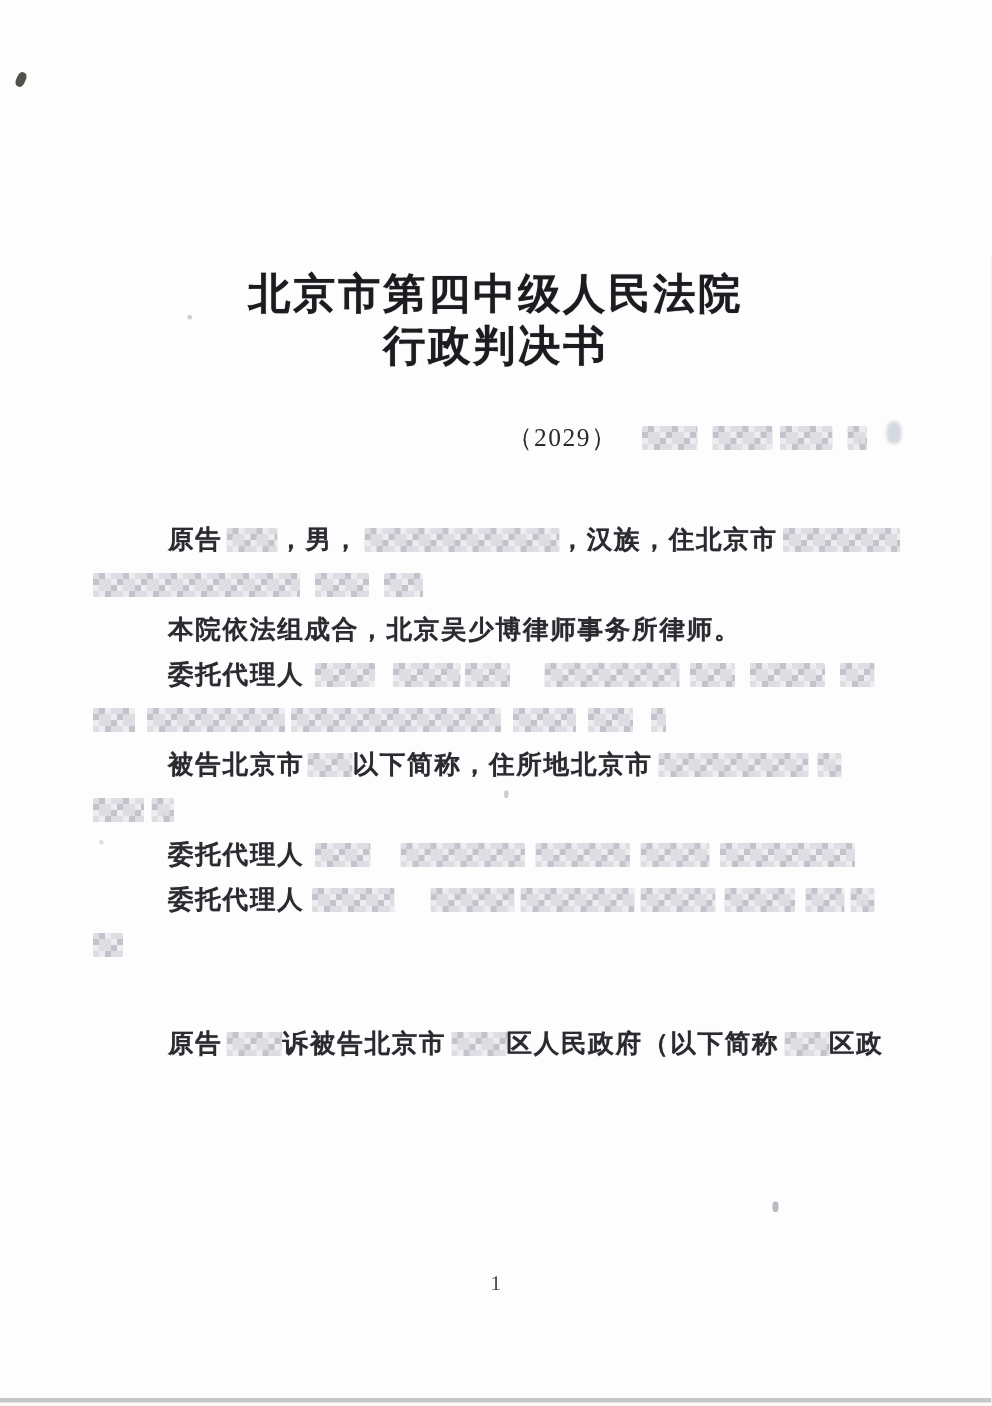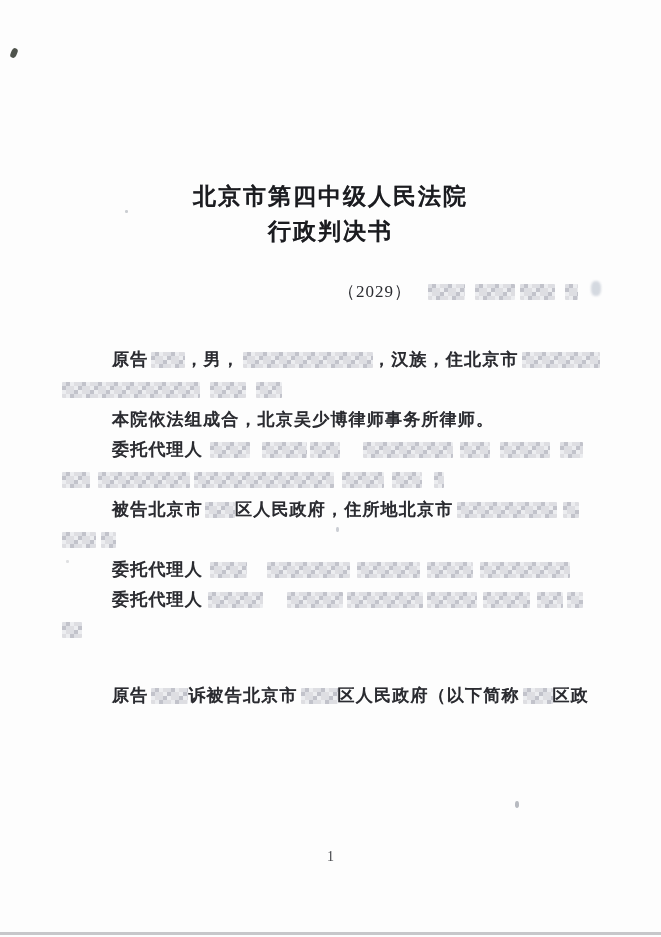--- a/index.html
+++ b/index.html
@@ -8,21 +8,21 @@
     width:661px;height:937px;
     background:#fdfdfd;
     overflow:hidden;
     font-family:"Liberation Serif","DejaVu Serif",serif;
     color:#2a2b30;
   }
   
   .titles{
     position:absolute;top:179px;left:0;width:100%;
     text-align:center;font-weight:700;color:#1b1c20;
-    font-size:23px;line-height:35px;letter-spacing:2px;
+    font-size:28px;line-height:35px;letter-spacing:2px;
     text-shadow:0 0 .6px rgba(20,20,26,.55);
   }
   
   .case-line{
     position:absolute;top:277px;left:62px;width:536px;
     height:30px;line-height:30px;font-size:17px;letter-spacing:1px;
     padding-left:276px;box-sizing:border-box;white-space:nowrap;
   }
   
   .lines{
@@ -71,21 +71,21 @@
   </div>
 
   <div class="case-line" id="case-line"><span>（2029）</span><span class="rd" style="width: 37px; margin-left: 16px;"></span><span class="rd" style="width: 40px; margin-left: 10px;"></span><span class="rd" style="width: 35px; margin-left: 5px;"></span><span class="rd" style="width: 13px; margin-left: 10px;"></span></div>
 
   <div class="lines" id="intro-lines">
       <div class="line indent"><span>原告</span><span class="rd" style="width: 34px; margin-left: 3px;"></span><span>，男，</span><span class="rd" style="width: 130px; margin-left: 3px;"></span><span>，汉族，住北京市</span><span class="rd" style="width: 78px; margin-left: 3px;"></span></div>
       <div class="line"><span class="rd" style="width: 138px;"></span><span class="rd" style="width: 36px; margin-left: 10px;"></span><span class="rd" style="width: 26px; margin-left: 10px;"></span></div>
       <div class="line indent"><span>本院依法组成合，北京吴少博律师事务所律师。</span></div>
       <div class="line indent"><span>委托代理人</span><span class="rd" style="width: 40px; margin-left: 7px;"></span><span class="rd" style="width: 45px; margin-left: 12px;"></span><span class="rd" style="width: 30px; margin-left: 3px;"></span><span class="rd" style="width: 90px; margin-left: 23px;"></span><span class="rd" style="width: 30px; margin-left: 7px;"></span><span class="rd" style="width: 50px; margin-left: 10px;"></span><span class="rd" style="width: 23px; margin-left: 10px;"></span></div>
       <div class="line"><span class="rd" style="width: 28px;"></span><span class="rd" style="width: 92px; margin-left: 8px;"></span><span class="rd" style="width: 140px; margin-left: 4px;"></span><span class="rd" style="width: 42px; margin-left: 8px;"></span><span class="rd" style="width: 30px; margin-left: 8px;"></span><span class="rd" style="width: 10px; margin-left: 12px;"></span></div>
-      <div class="line indent"><span>被告北京市</span><span class="rd" style="width: 30px; margin-left: 2px;"></span><span>区人民政府，住所地北京市</span><span class="rd" style="width: 100px; margin-left: 4px;"></span><span class="rd" style="width: 16px; margin-left: 6px;"></span></div>
+      <div class="line indent"><span>被告北京市</span><span class="rd" style="width: 30px; margin-left: 2px;"></span><span>以下简称，住所地北京市</span><span class="rd" style="width: 100px; margin-left: 4px;"></span><span class="rd" style="width: 16px; margin-left: 6px;"></span></div>
       <div class="line"><span class="rd" style="width: 34px;"></span><span class="rd" style="width: 15px; margin-left: 5px;"></span></div>
       <div class="line indent"><span>委托代理人</span><span class="rd" style="width: 37px; margin-left: 7px;"></span><span class="rd" style="width: 83px; margin-left: 20px;"></span><span class="rd" style="width: 63px; margin-left: 7px;"></span><span class="rd" style="width: 46px; margin-left: 7px;"></span><span class="rd" style="width: 90px; margin-left: 7px;"></span></div>
       <div class="line indent"><span>委托代理人</span><span class="rd" style="width: 55px; margin-left: 5px;"></span><span class="rd" style="width: 56px; margin-left: 24px;"></span><span class="rd" style="width: 76px; margin-left: 4px;"></span><span class="rd" style="width: 50px; margin-left: 4px;"></span><span class="rd" style="width: 47px; margin-left: 6px;"></span><span class="rd" style="width: 26px; margin-left: 7px;"></span><span class="rd" style="width: 16px; margin-left: 4px;"></span></div>
       <div class="line"><span class="rd" style="width: 20px;"></span></div>
     </div>
 
   <div class="lines" id="para-lines">
       <div class="line indent"><span>原告</span><span class="rd" style="width: 37px; margin-left: 3px;"></span><span>诉被告北京市</span><span class="rd" style="width: 37px; margin-left: 3px;"></span><span>区人民政府（以下简称</span><span class="rd" style="width: 30px; margin-left: 3px;"></span><span>区政</span></div>
     </div>
 

